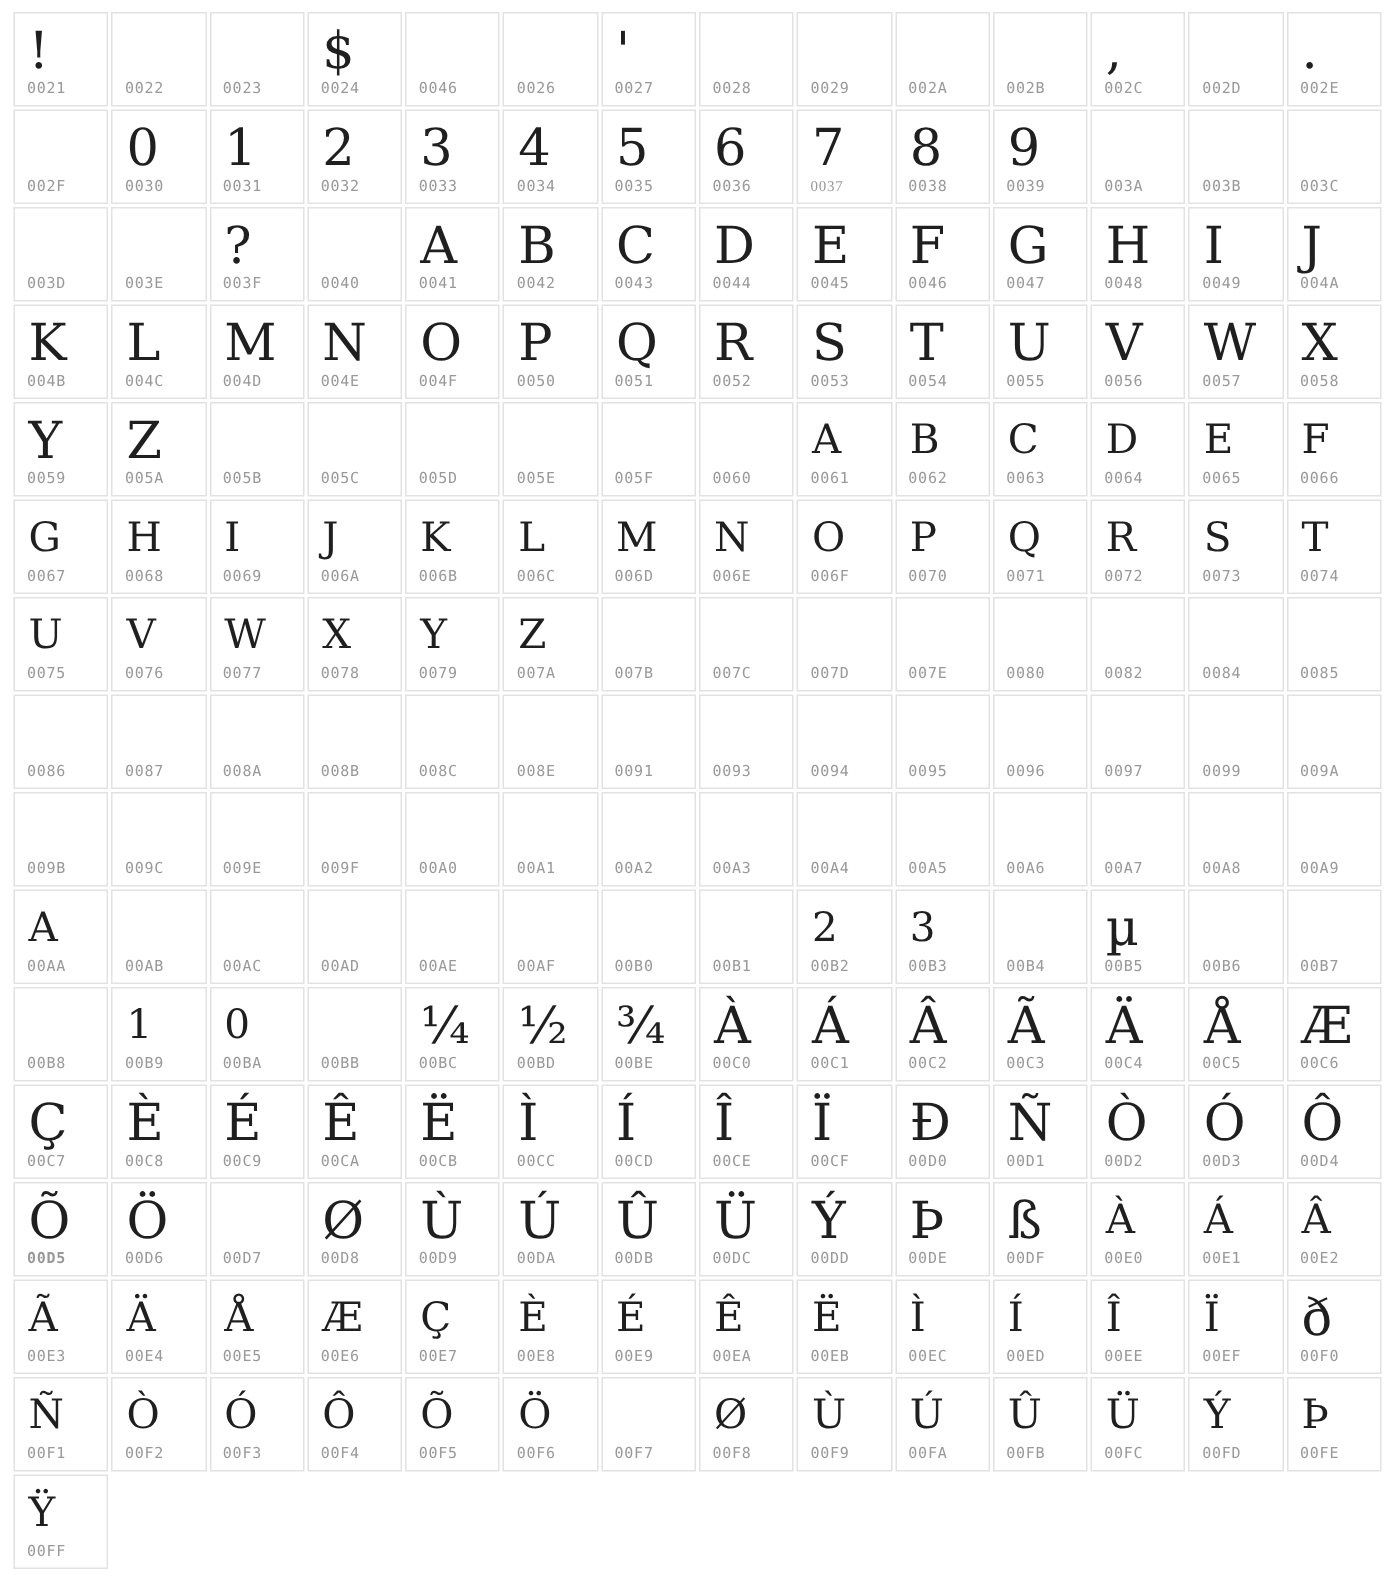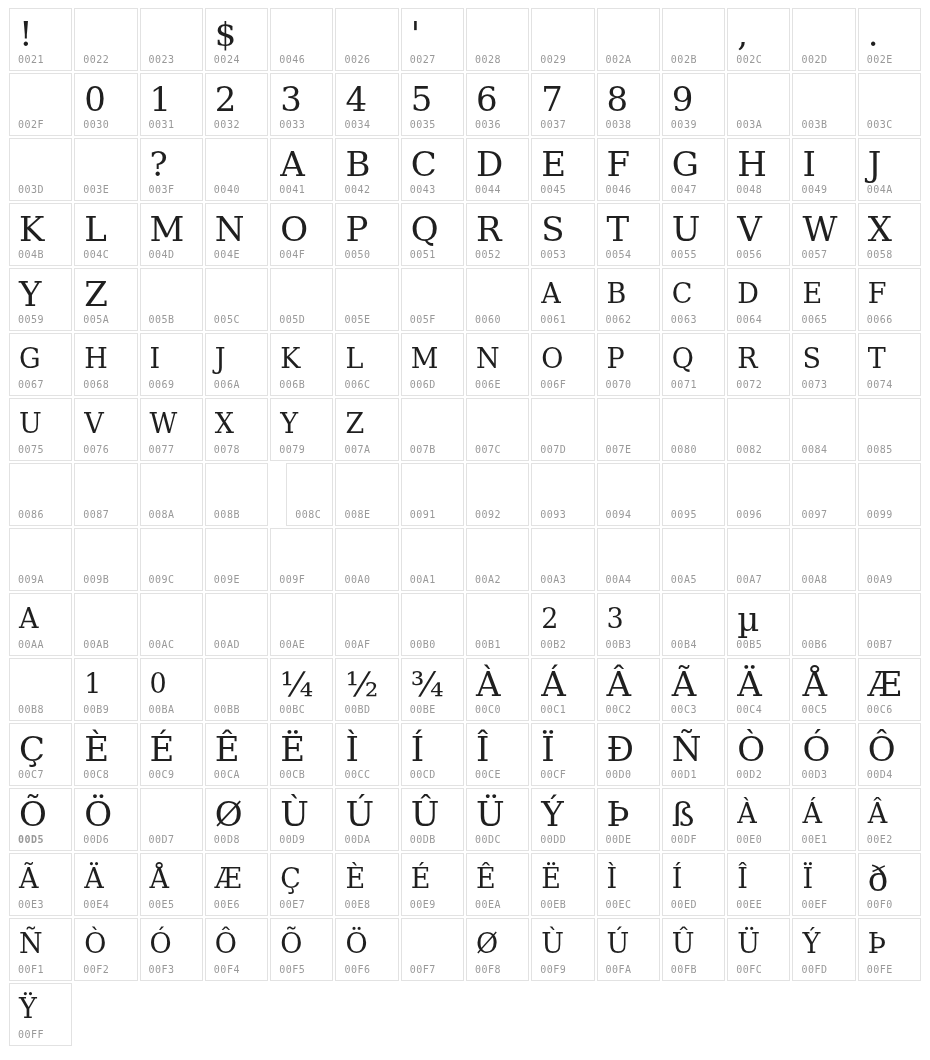--- a/index.html
+++ b/index.html
@@ -131,21 +131,21 @@
     <div class="cell" style="border-color: rgb(226, 226, 226);">
       <div class="glyph" style="color: rgb(31, 31, 31);">5</div>
       <div class="code" style="color: rgb(153, 153, 153);">0035</div>
     </div>
     <div class="cell" style="border-color: rgb(226, 226, 226);">
       <div class="glyph" style="color: rgb(31, 31, 31);">6</div>
       <div class="code" style="color: rgb(153, 153, 153);">0036</div>
     </div>
     <div class="cell" style="border-color: rgb(226, 226, 226);">
       <div class="glyph" style="color: rgb(31, 31, 31);">7</div>
-      <div class="code" style="color: rgb(153, 153, 153);">0037</div>
+      <div class="code" style="color: rgb(153, 153, 153); font-family: Liberation Serif, serif;">0037</div>
     </div>
     <div class="cell" style="border-color: rgb(226, 226, 226);">
       <div class="glyph" style="color: rgb(31, 31, 31);">8</div>
       <div class="code" style="color: rgb(153, 153, 153);">0038</div>
     </div>
     <div class="cell" style="border-color: rgb(226, 226, 226);">
       <div class="glyph" style="color: rgb(31, 31, 31);">9</div>
       <div class="code" style="color: rgb(153, 153, 153);">0039</div>
     </div>
     <div class="cell" style="border-color: rgb(226, 226, 226);">
@@ -449,38 +449,34 @@
       <div class="code" style="color: rgb(153, 153, 153);">0087</div>
     </div>
     <div class="cell" style="border-color: rgb(226, 226, 226);">
       <div class="glyph" style="color: rgb(31, 31, 31);"></div>
       <div class="code" style="color: rgb(153, 153, 153);">008A</div>
     </div>
     <div class="cell" style="border-color: rgb(226, 226, 226);">
       <div class="glyph" style="color: rgb(31, 31, 31);"></div>
       <div class="code" style="color: rgb(153, 153, 153);">008B</div>
     </div>
-    <div class="cell" style="border-color: rgb(226, 226, 226); margin-left: 16px;">
+    <div class="cell" style="border-color: rgb(226, 226, 226);">
       <div class="glyph" style="color: rgb(31, 31, 31);"></div>
       <div class="code" style="color: rgb(153, 153, 153);">008C</div>
     </div>
     <div class="cell" style="border-color: rgb(226, 226, 226);">
       <div class="glyph" style="color: rgb(31, 31, 31);"></div>
       <div class="code" style="color: rgb(153, 153, 153);">008E</div>
     </div>
     <div class="cell" style="border-color: rgb(226, 226, 226);">
       <div class="glyph" style="color: rgb(31, 31, 31);"></div>
       <div class="code" style="color: rgb(153, 153, 153);">0091</div>
     </div>
     <div class="cell" style="border-color: rgb(226, 226, 226);">
       <div class="glyph" style="color: rgb(31, 31, 31);"></div>
-      <div class="code" style="color: rgb(153, 153, 153);">0092</div>
-    </div>
-    <div class="cell" style="border-color: rgb(226, 226, 226);">
-      <div class="glyph" style="color: rgb(31, 31, 31);"></div>
       <div class="code" style="color: rgb(153, 153, 153);">0093</div>
     </div>
     <div class="cell" style="border-color: rgb(226, 226, 226);">
       <div class="glyph" style="color: rgb(31, 31, 31);"></div>
       <div class="code" style="color: rgb(153, 153, 153);">0094</div>
     </div>
     <div class="cell" style="border-color: rgb(226, 226, 226);">
       <div class="glyph" style="color: rgb(31, 31, 31);"></div>
       <div class="code" style="color: rgb(153, 153, 153);">0095</div>
     </div>
@@ -532,20 +528,24 @@
       <div class="glyph" style="color: rgb(31, 31, 31);"></div>
       <div class="code" style="color: rgb(153, 153, 153);">00A3</div>
     </div>
     <div class="cell" style="border-color: rgb(226, 226, 226);">
       <div class="glyph" style="color: rgb(31, 31, 31);"></div>
       <div class="code" style="color: rgb(153, 153, 153);">00A4</div>
     </div>
     <div class="cell" style="border-color: rgb(226, 226, 226);">
       <div class="glyph" style="color: rgb(31, 31, 31);"></div>
       <div class="code" style="color: rgb(153, 153, 153);">00A5</div>
+    </div>
+    <div class="cell" style="border-color: rgb(226, 226, 226);">
+      <div class="glyph" style="color: rgb(31, 31, 31);"></div>
+      <div class="code" style="color: rgb(153, 153, 153);">00A6</div>
     </div>
     <div class="cell" style="border-color: rgb(226, 226, 226);">
       <div class="glyph" style="color: rgb(31, 31, 31);"></div>
       <div class="code" style="color: rgb(153, 153, 153);">00A7</div>
     </div>
     <div class="cell" style="border-color: rgb(226, 226, 226);">
       <div class="glyph" style="color: rgb(31, 31, 31);"></div>
       <div class="code" style="color: rgb(153, 153, 153);">00A8</div>
     </div>
     <div class="cell" style="border-color: rgb(226, 226, 226);">

